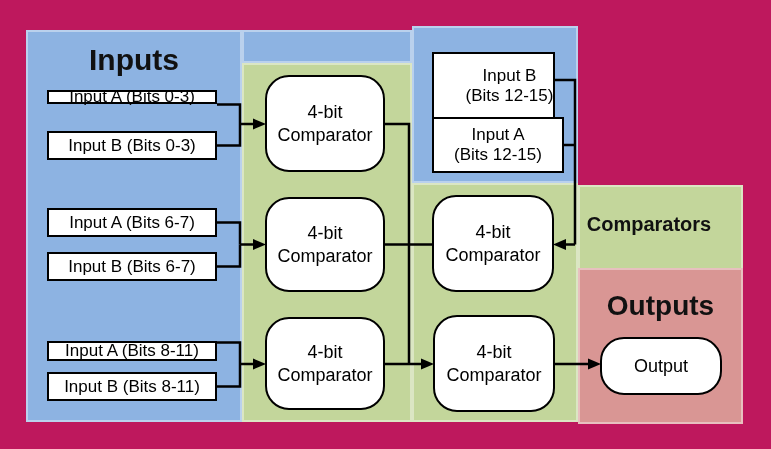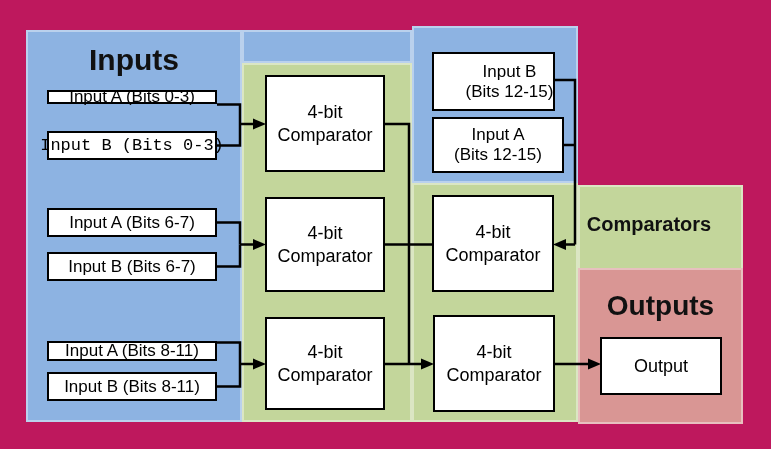--- a/index.html
+++ b/index.html
@@ -33,21 +33,21 @@
     background: #ffffff;
     border: 2.5px solid #000000;
     display: flex;
     flex-direction: column;
     align-items: center;
     justify-content: center;
     text-align: center;
   }
   .node span { display: block; white-space: nowrap; }
   .node-sm { font-size: 17px; line-height: 20px; }
-  .node-md { font-size: 18px; line-height: 23px; }
+  .node-md { font-size: 18px; line-height: 23px; border-radius: 24px; }
   svg.wires {
     position: absolute;
     left: 0; top: 0;
     width: 771px; height: 449px;
     pointer-events: none;
   }
   .conn  { fill: none; stroke: #000; stroke-width: 2.5; }
   .arrow { fill: #000; stroke: none; }
 </style>
 </head>
@@ -96,37 +96,37 @@
     <polyline class="conn" points="575,244.5 564,244.5" style="stroke: rgb(0, 0, 0);"></polyline>
     <polygon class="arrow" points="566,239 553,244.5 566,250" style="fill: rgb(0, 0, 0);"></polygon>
 
     <polyline class="conn" points="555,364 590,364" style="stroke: rgb(0, 0, 0);"></polyline>
     <polygon class="arrow" points="588,358.5 601,364 588,369.5" style="fill: rgb(0, 0, 0);"></polygon>
   </svg>
 
   <div class="node node-sm" style="left: 47px; top: 90px; width: 170px; height: 14px; background: rgb(255, 255, 255); border-color: rgb(0, 0, 0);">
     <span>Input A (Bits 0-3)</span>
   </div>
-  <div class="node node-sm" style="left: 47px; top: 131px; width: 170px; height: 29px; background: rgb(255, 255, 255); border-color: rgb(0, 0, 0); font-family: Liberation Mono, monospace;">
+  <div class="node node-sm" style="left: 47px; top: 131px; width: 170px; height: 29px; background: rgb(255, 255, 255); border-color: rgb(0, 0, 0);">
     <span>Input B (Bits 0-3)</span>
   </div>
   <div class="node node-sm" style="left: 47px; top: 208px; width: 170px; height: 29px; background: rgb(255, 255, 255); border-color: rgb(0, 0, 0);">
     <span>Input A (Bits 6-7)</span>
   </div>
   <div class="node node-sm" style="left: 47px; top: 252px; width: 170px; height: 29px; background: rgb(255, 255, 255); border-color: rgb(0, 0, 0);">
     <span>Input B (Bits 6-7)</span>
   </div>
   <div class="node node-sm" style="left: 47px; top: 341px; width: 170px; height: 20px; background: rgb(255, 255, 255); border-color: rgb(0, 0, 0);">
     <span>Input A (Bits 8-11)</span>
   </div>
   <div class="node node-sm" style="left: 47px; top: 372px; width: 170px; height: 29px; background: rgb(255, 255, 255); border-color: rgb(0, 0, 0);">
     <span>Input B (Bits 8-11)</span>
   </div>
 
-  <div class="node node-sm" style="left: 432px; top: 52px; width: 123px; height: 59px; background: rgb(255, 255, 255); border-color: rgb(0, 0, 0); padding-left: 32px;">
+  <div class="node node-sm" style="left: 432px; top: 52px; width: 123px; height: 67px; background: rgb(255, 255, 255); border-color: rgb(0, 0, 0); padding-left: 32px;">
     <span>Input B</span>
     <span>(Bits 12-15)</span>
   </div>
   <div class="node node-sm" style="left: 432px; top: 117px; width: 132px; height: 56px; background: rgb(255, 255, 255); border-color: rgb(0, 0, 0);">
     <span>Input A</span>
     <span>(Bits 12-15)</span>
   </div>
 
   <div class="node node-md" style="left: 265px; top: 75px; width: 120px; height: 97px; background: rgb(255, 255, 255); border-color: rgb(0, 0, 0);">
     <span>4-bit</span>

